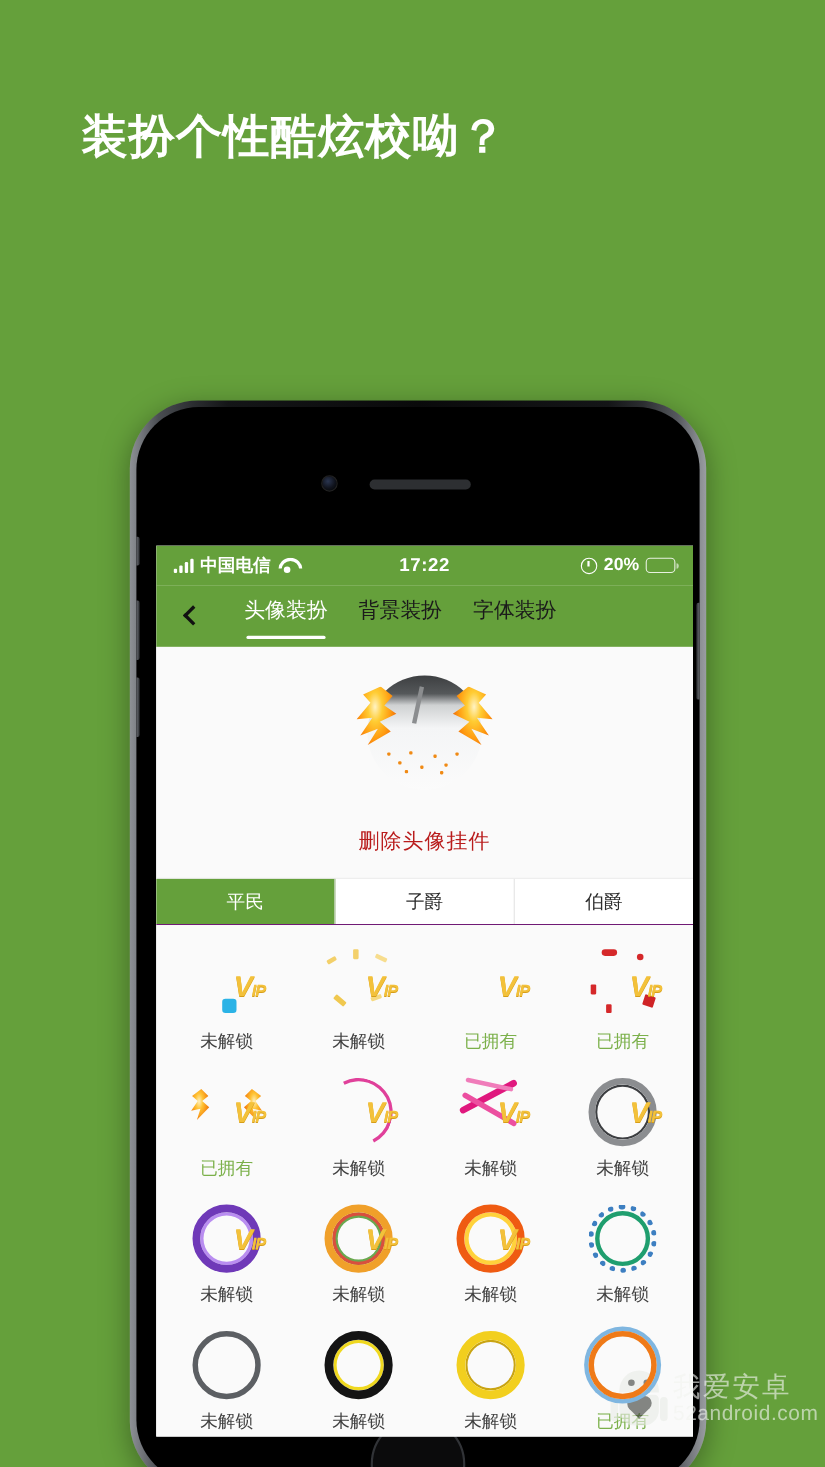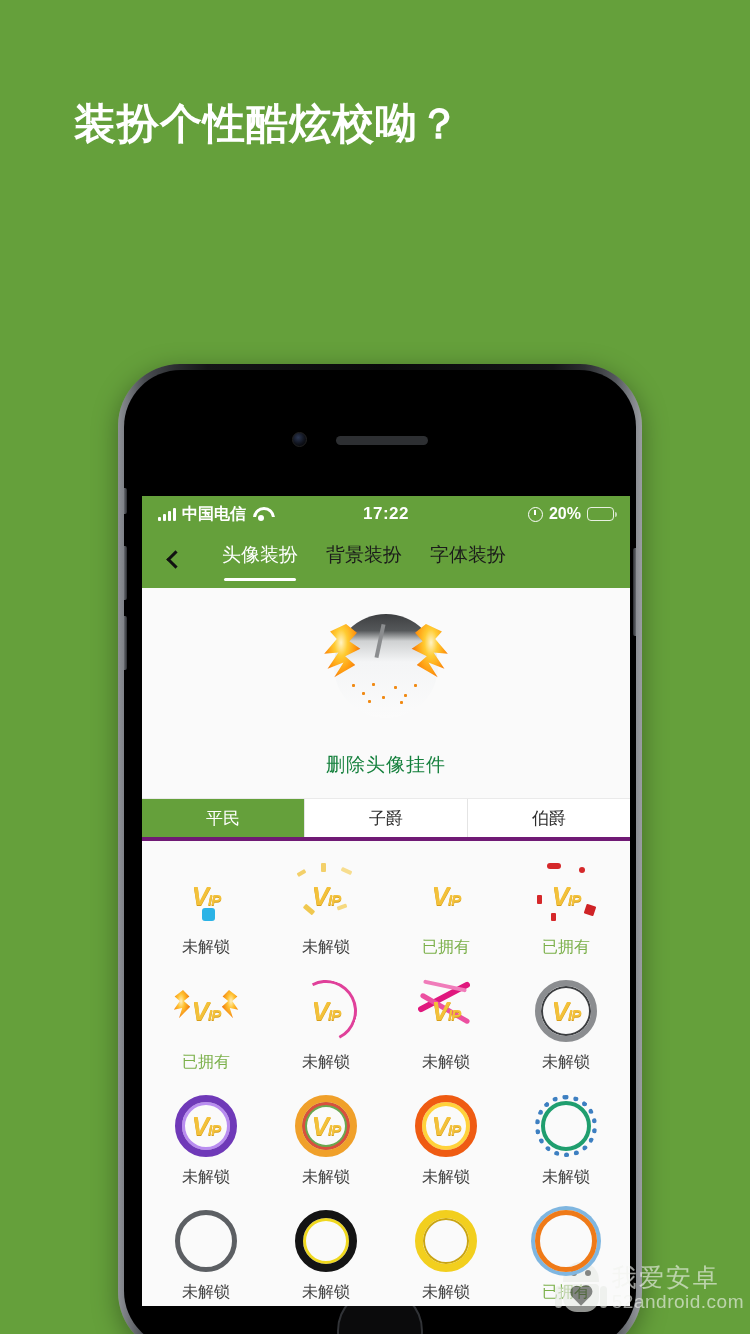--- a/index.html
+++ b/index.html
@@ -201,28 +201,28 @@
     right:-2px;
     transform:scaleX(-1);
     clip-path:polygon(62% 0,88% 14%,70% 28%,96% 40%,60% 52%,84% 66%,34% 86%,56% 62%,18% 72%,44% 46%,10% 48%,40% 24%,24% 12%);
   }
   .sparks { position:absolute; left:26px; top:74px; width:76px; height:26px; }
   .sparks i {
     position:absolute; width:3px;height:3px;background:#f08a14;border-radius:1px;
   }
   .preview-label {
     margin-top:18px;
-    font-size:19px; color:#15803d; letter-spacing:1px;
+    font-size:19px; color:#b91c1c; letter-spacing:1px;
   }
 
   
   .rank-tabs {
     display:flex; height:42px;
     background:#fff;
-    border-bottom:4px solid #701a75;
+    border-bottom:1px solid #701a75;
   }
   .rank-tab {
     flex:1;
     display:flex; align-items:center; justify-content:center;
     font-size:17px; color:#2c2c2c;
     border-right:1px solid #e4e4e4;
     cursor:pointer;
   }
   .rank-tab:last-child { border-right:none; }
   .rank-tab.active { background:#65a03b; color:#fff; }
@@ -234,21 +234,21 @@
     grid-template-columns:repeat(4,1fr);
     padding:10px 4px 6px;
   }
   .cell {
     display:flex; flex-direction:column; align-items:center;
     padding:10px 0 8px;
     cursor:pointer;
   }
   .badge {
     width:70px;height:70px;position:relative;
-    display:flex;align-items:center;justify-content:center;
+    display:flex;align-items:center;justify-content:flex-end;
   }
   .cell-label { margin-top:6px; font-size:16px; color:#404040; }
   .cell-label.owned { color:#7bb04a; }
 
   
   .vip {
     position:relative; z-index:3;
     font-size:26px; font-weight:800; font-style:italic;
     color:#f3c13a;
     letter-spacing:-1px;
@@ -283,21 +283,21 @@
   .fx-flamewing {
     position:absolute; top:14px; width:20px;height:32px;
     background:radial-gradient(ellipse at 50% 35%,#fff0bd 0%,#ffc233 25%,#f3800d 60%,#c13f04 100%);
     clip-path:polygon(60% 0,92% 20%,64% 34%,96% 52%,40% 88%,56% 56%,14% 62%,44% 34%,18% 20%);
   }
   .fw-l{left:0px}
   .fw-r{right:0px;transform:scaleX(-1)}
 
   
   .watermark {
-    position:absolute; right:6px; bottom:20px;
+    position:absolute; right:6px; bottom:36px;
     display:flex; align-items:center; gap:8px;
     opacity:.62;
   }
   .droid { width:46px;height:52px;position:relative; }
   .droid-head {
     position:absolute;left:5px;top:0;width:36px;height:20px;
     border-radius:18px 18px 0 0;background:#e9ece7;
   }
   .droid-body {
     position:absolute;left:5px;top:22px;width:36px;height:28px;

